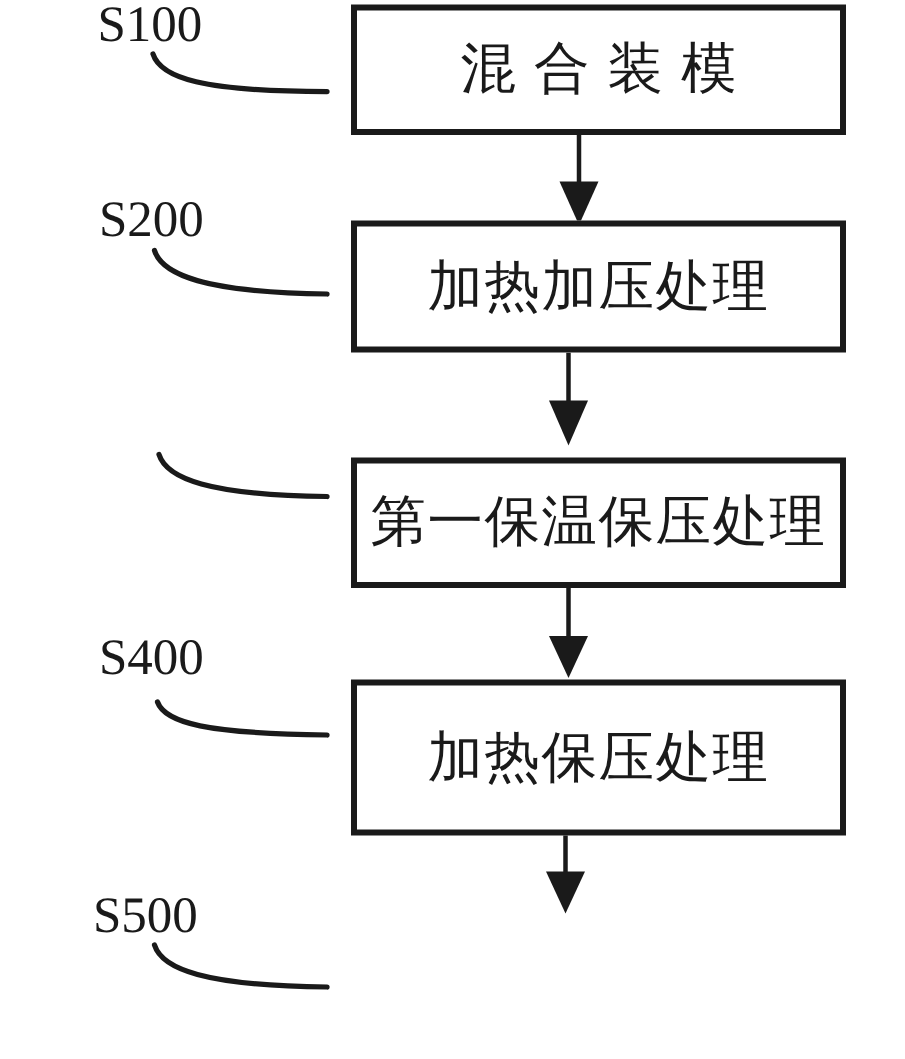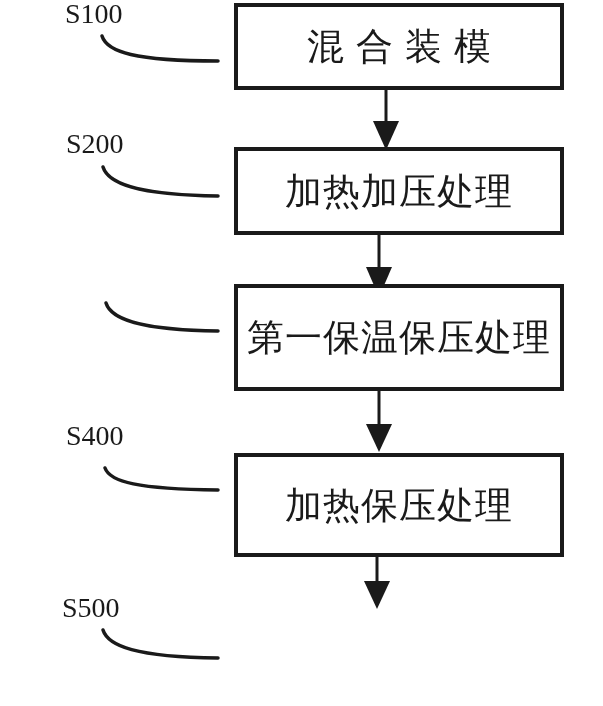--- a/index.html
+++ b/index.html
@@ -15,21 +15,21 @@
     position:absolute; left:0; top:0;
     width:603px; height:706px;
   }
   .overlay path {
     fill:none; stroke:var(--ink); stroke-width:3.5; stroke-linecap:round;
   }
   .overlay line { stroke:var(--ink); stroke-width:3; }
   .overlay polygon { fill:var(--ink); stroke:none; }
   .ref-label {
     position:absolute;
-    font-size:28px; line-height:1;
+    font-size:34px; line-height:1;
     color:var(--ink);
     white-space:nowrap;
   }
   .step-box {
     position:absolute;
     left:218px; width:330px;
     box-sizing:border-box;
     border:4px solid var(--ink);
     background:var(--bg);
     display:flex; align-items:center; justify-content:center;margin-left:16px;
@@ -69,20 +69,20 @@
   <div class="ref-label" style="left:66px;top:130px">S200</div>
   <div class="ref-label" style="left:66px;top:422px">S400</div>
   <div class="ref-label" style="left:62px;top:594px">S500</div>
 
   <div class="step-box" style="top:3px;height:87px">
     <span class="box-text spaced">混合装模</span>
   </div>
   <div class="step-box" style="top:147px;height:88px">
     <span class="box-text">加热加压处理</span>
   </div>
-  <div class="step-box" style="top:284px;height:107px">
+  <div class="step-box" style="top:305px;height:87px">
     <span class="box-text">第一保温保压处理</span>
   </div>
   <div class="step-box" style="top:453px;height:104px">
     <span class="box-text">加热保压处理</span>
   </div>
 
 </div>
 
 </body></html>

